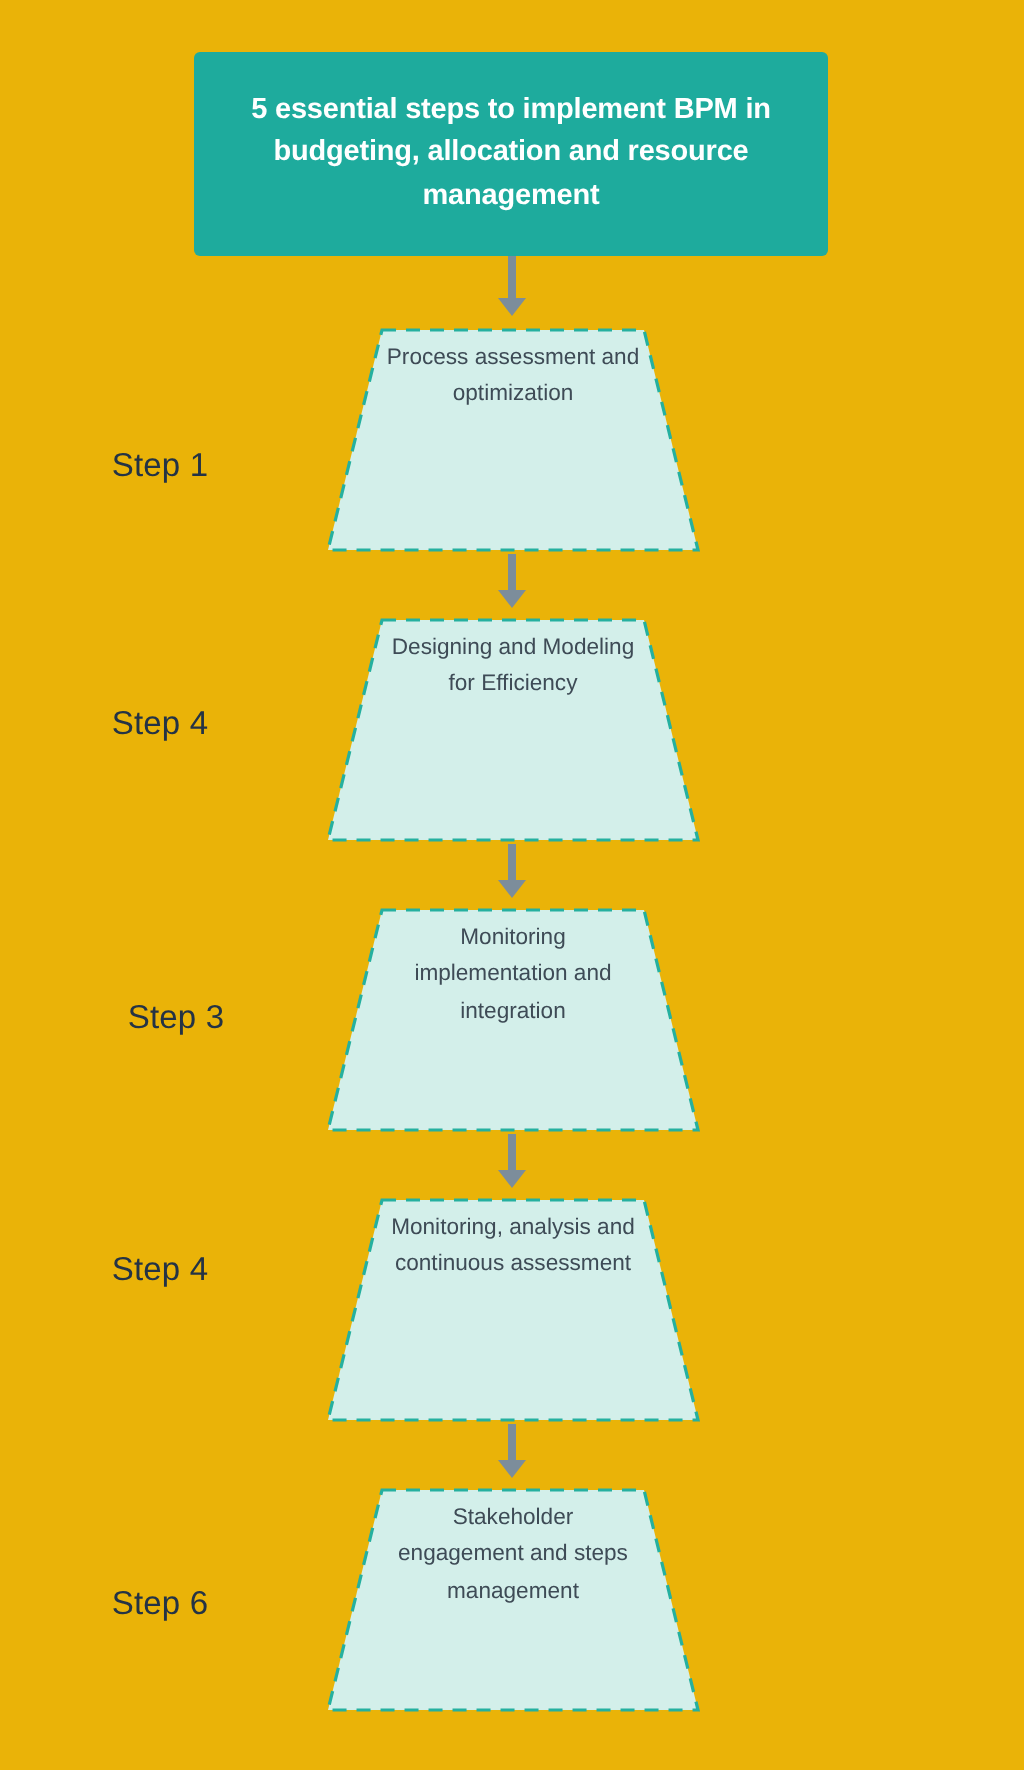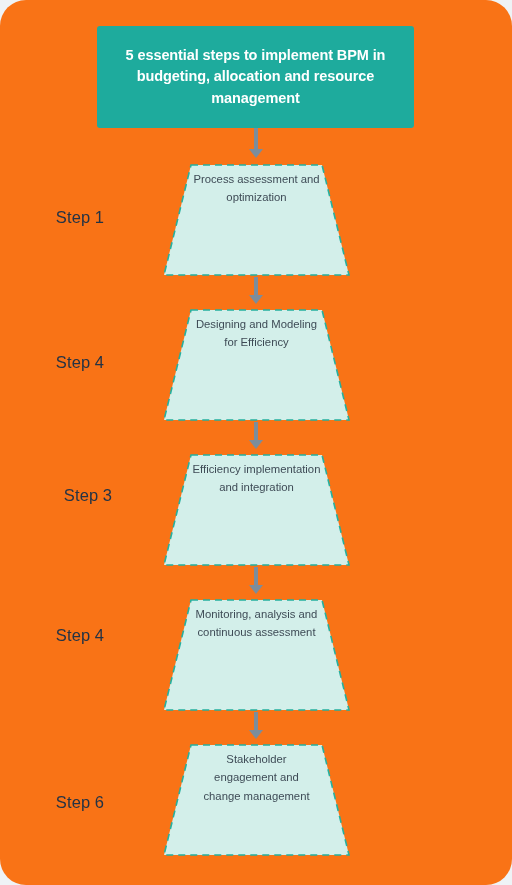--- a/index.html
+++ b/index.html
@@ -5,22 +5,21 @@
   * { margin:0; padding:0; box-sizing:border-box; }
   html, body {
     width:512px; height:885px;
     background:#eff3f6;
     font-family:"Liberation Sans", sans-serif;
     overflow:hidden;
   }
   #page {
     position:relative;
     width:512px; height:885px;
-    background:#f97316;
-    border-radius:26px;
+    background:#eab308;
   }
 
   
   #title-banner {
     position:absolute;
     left:97px; top:26px;
     width:317px; height:102px;
     background:#1eab9d;
     border-radius:3px;
     display:flex; align-items:center; justify-content:center;
@@ -103,21 +102,21 @@
   <div id="title-banner">
     <div class="title-text">5 essential steps to implement BPM in budgeting, allocation and resource management</div>
   </div>
 
   <div class="arrow" style="top:128px;">
     <div class="stem" style="height:22px;"></div>
     <div class="head"></div>
   </div>
 
   <div class="step-row" style="top:164px;">
-    <div class="step-label" style="top:44px;text-align:center;">Step 1</div>
+    <div class="step-label" style="top:60px;text-align:center;">Step 1</div>
     <div class="trapezoid">
       <svg viewBox="0 0 187 112" preserveAspectRatio="none" aria-hidden="true">
         <polygon class="trap-shape" points="28,1 159,1 186,111 1,111"></polygon>
       </svg>
       <div class="trap-text">
         <span>Process assessment and optimization</span>
       </div>
     </div>
   </div>
 
@@ -137,27 +136,27 @@
       </div>
     </div>
   </div>
 
   <div class="arrow" style="top:422px;">
     <div class="stem" style="height:19px;"></div>
     <div class="head"></div>
   </div>
 
   <div class="step-row" style="top:454px;">
-    <div class="step-label" style="top:32px;padding-left:16px;">Step 3</div>
+    <div class="step-label" style="top:46px;padding-left:16px;">Step 3</div>
     <div class="trapezoid">
       <svg viewBox="0 0 187 112" preserveAspectRatio="none" aria-hidden="true">
         <polygon class="trap-shape" points="28,1 159,1 186,111 1,111"></polygon>
       </svg>
       <div class="trap-text">
-        <span>Efficiency implementation and integration</span>
+        <span>Monitoring implementation and integration</span>
       </div>
     </div>
   </div>
 
   <div class="arrow" style="top:567px;">
     <div class="stem" style="height:19px;"></div>
     <div class="head"></div>
   </div>
 
   <div class="step-row" style="top:599px;">
@@ -177,18 +176,18 @@
     <div class="head"></div>
   </div>
 
   <div class="step-row" style="top:744px;">
     <div class="step-label" style="top:49px;">Step 6</div>
     <div class="trapezoid">
       <svg viewBox="0 0 187 112" preserveAspectRatio="none" aria-hidden="true">
         <polygon class="trap-shape" points="28,1 159,1 186,111 1,111"></polygon>
       </svg>
       <div class="trap-text" style="padding:6px 34px 8px 34px;">
-        <span>Stakeholder engagement and change management</span>
+        <span>Stakeholder engagement and steps management</span>
       </div>
     </div>
   </div>
 
 </div>
 
 </body></html>

